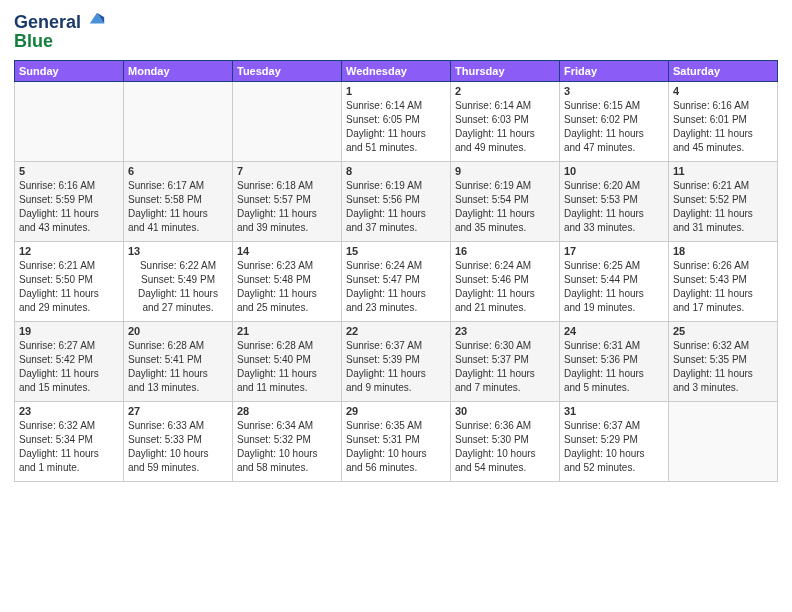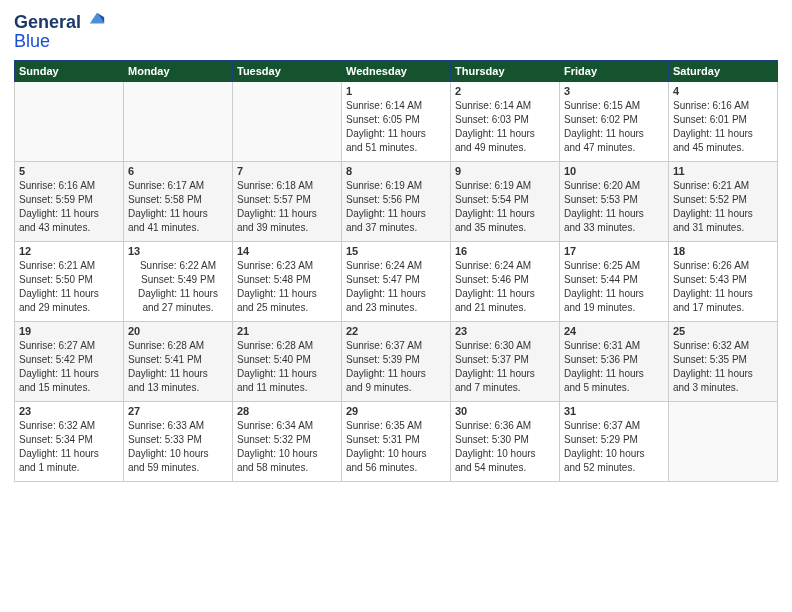--- a/index.html
+++ b/index.html
@@ -48,21 +48,21 @@
       font-size: 14px;
       font-weight: normal;
       color: #555;
     }
     table {
       width: 100%;
       border-collapse: collapse;
       table-layout: fixed;
     }
     thead tr th {
-      background: #14532d;
+      background: #8b5cf6;
       color: #fff;
       font-size: 11px;
       font-weight: bold;
       padding: 4px 4px;
       text-align: left;
       border: 1px solid #1a4080;
     }
     tbody tr td {
       border: 1px solid #ccc;
       vertical-align: top;
@@ -98,21 +98,21 @@
     <div class="logo">
       <div>
         <div style="display:flex;align-items:center;">
           <span class="logo-text">General
             <svg class="logo-icon" viewBox="0 0 20 20">
               <polygon points="2,15 10,3 18,15" fill="#4a90d9"></polygon>
               <polygon points="10,3 18,15 18,8" fill="#2255a0"></polygon>
             </svg>
           </span>
         </div>
-        <div style="font-size:18px;font-weight:normal;color:#1d4ed8;margin-top:-2px;">Blue</div>
+        <div style="font-size:18px;font-weight:bold;color:#15803d;margin-top:-2px;">Blue</div>
       </div>
     </div>
     <div class="month-title">
       <h1></h1>
       <h2></h2>
     </div>
   </div>
 
   <table>
     <thead>

